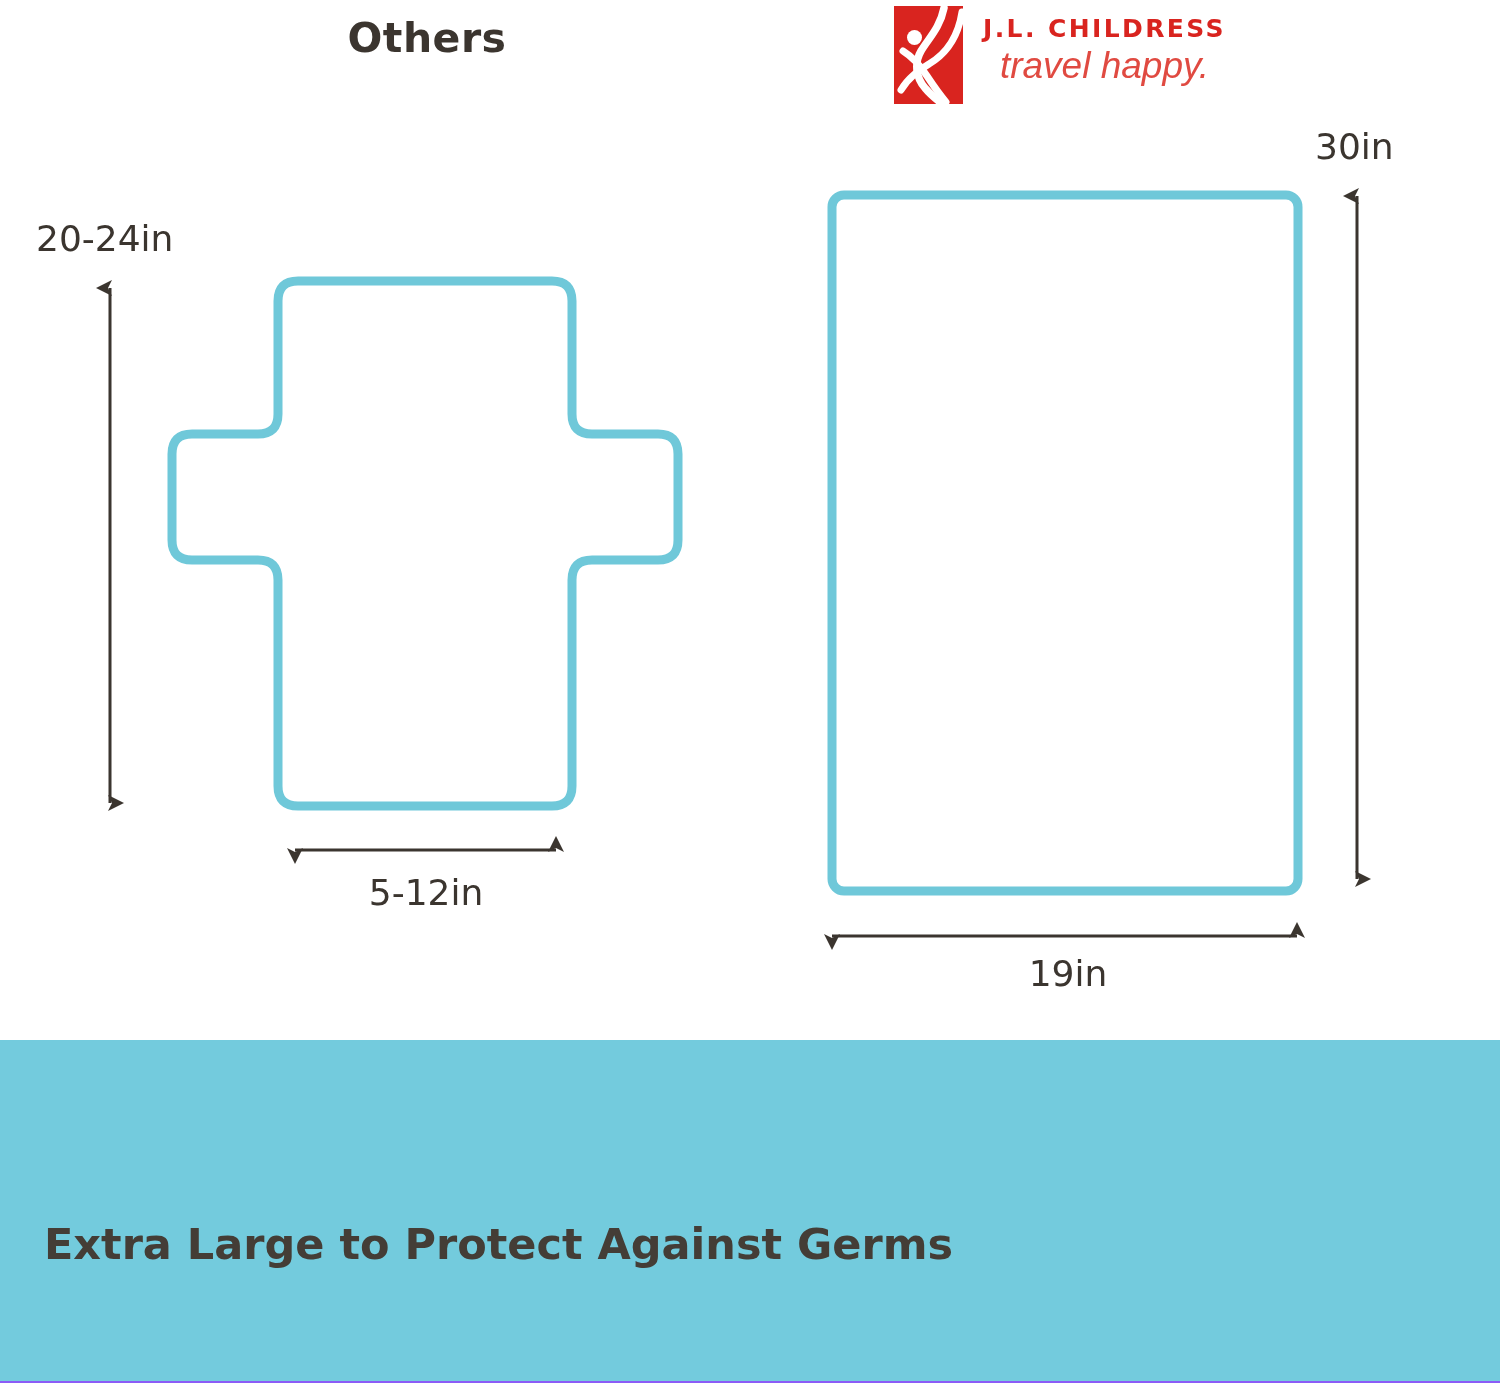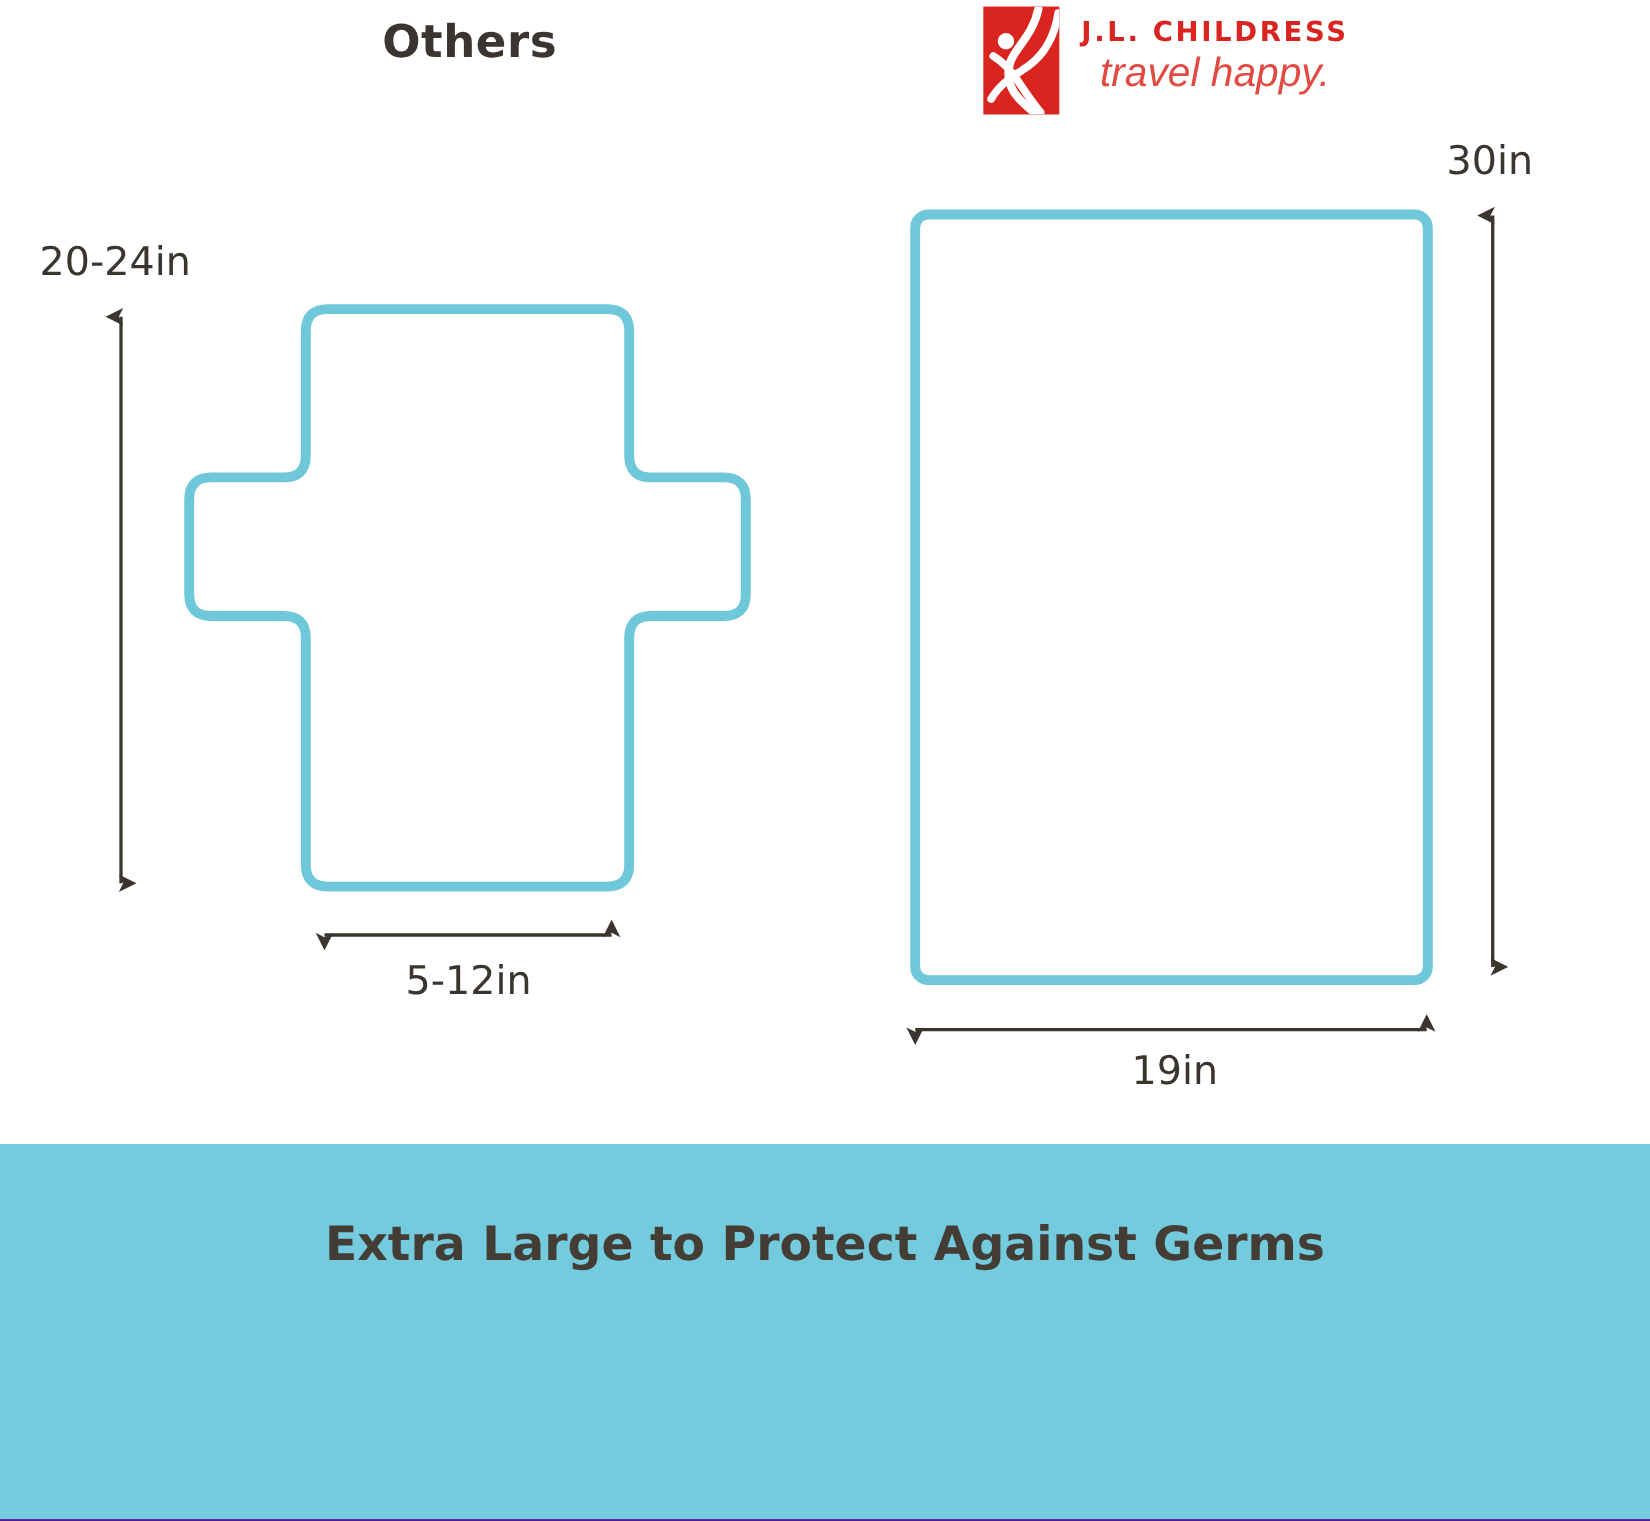--- a/index.html
+++ b/index.html
@@ -12,21 +12,21 @@
     height: 1383px;
     font-family: "Liberation Sans", sans-serif;
     overflow: hidden;
     position: relative;
   }
 
   #page {
     position: relative;
     width: 1500px;
     height: 1383px;
-    background: #4c1d95;
+    background: #8b5cf6;
   }
 
   
   .diagram-area {
     position: absolute;
     left: 0;
     top: 0;
     width: 1500px;
     height: 1040px;
     background: #ffffff;
@@ -116,25 +116,26 @@
 
   
   .banner {
     position: absolute;
     left: 0;
     top: 1040px;
     width: 1500px;
     height: 341px;
     background: #73cbdd;
     display: flex;
-    flex-direction: column;
+    flex-direction: row;
     align-items: center;
     justify-content: flex-start;
     padding-top: 68px;
     box-sizing: border-box;
+    padding-left: 44px;
   }
   .banner-heading {
     font-family: "DejaVu Sans", sans-serif;
     font-weight: bold;
     font-size: 43px;
     color: #443d36;
     text-align: center;
     line-height: 1.1;
     white-space: nowrap;
   }

